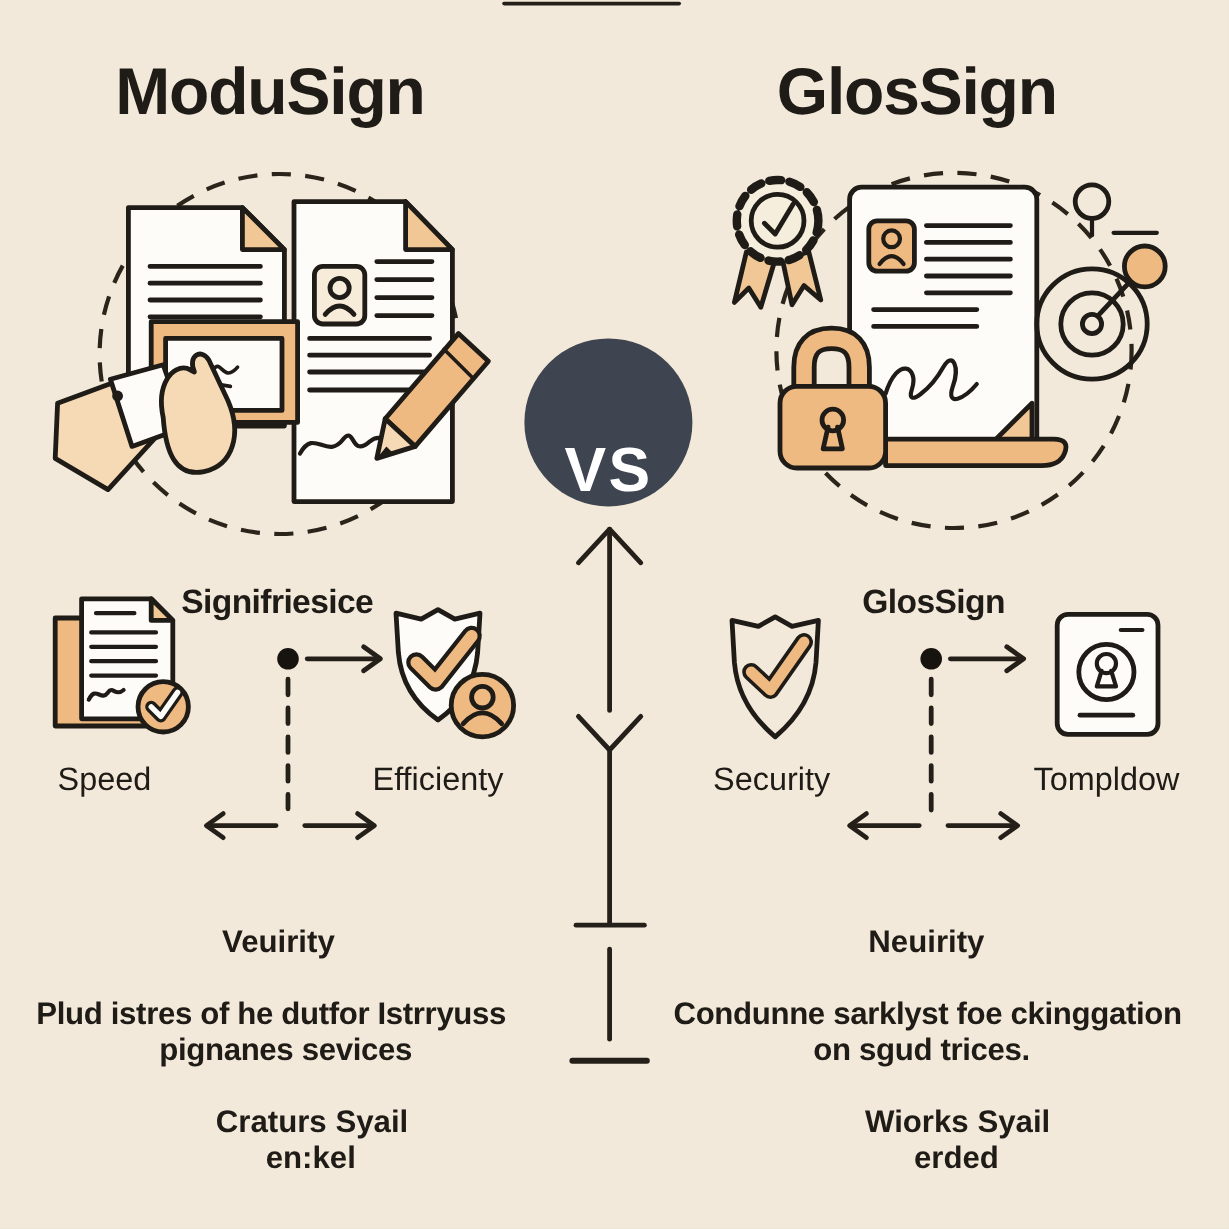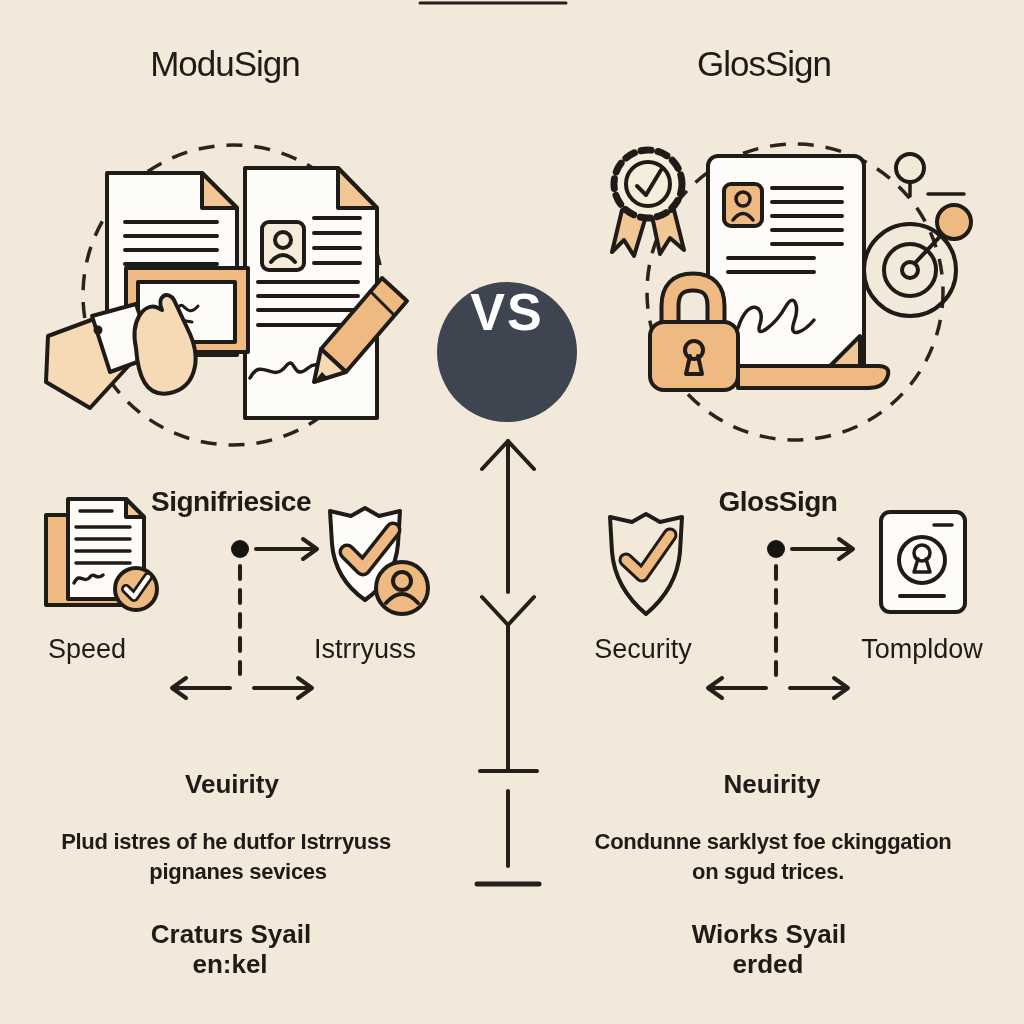--- a/index.html
+++ b/index.html
@@ -16,29 +16,29 @@
   .ln{stroke:var(--ink);stroke-width:4;fill:none;stroke-linecap:round;stroke-linejoin:round;}
   .thin{stroke:#241f18;stroke-width:4;fill:none;stroke-linecap:round;stroke-linejoin:round;}
   .dashv{stroke:#241f18;stroke-width:4;fill:none;stroke-linecap:round;stroke-dasharray:13 11;}
   .fw{fill:var(--paper);stroke:var(--ink);stroke-width:4;stroke-linejoin:round;}
   .fb{fill:var(--bg);stroke:var(--ink);stroke-width:4;stroke-linejoin:round;}
   .fo{fill:var(--accent);stroke:var(--ink);stroke-width:4;stroke-linejoin:round;}
   .ff{fill:var(--fold);stroke:var(--ink);stroke-width:4;stroke-linejoin:round;}
   .fs{fill:var(--skin);stroke:var(--ink);stroke-width:4;stroke-linejoin:round;}
   .dash{stroke:#2a241b;stroke-width:3.5;fill:none;stroke-dasharray:16 12;}
   .txt{position:absolute;transform:translateX(-50%);white-space:nowrap;color:var(--ink);}
-  .title{font-size:35px;font-weight:400;letter-spacing:-1px;}
+  .title{font-size:55px;font-weight:700;letter-spacing:-1px;}
   .h2{font-size:28px;font-weight:700;letter-spacing:-0.5px;}
   .label{font-size:27px;font-weight:400;}
   .sub{font-size:26px;font-weight:700;}
-  .body-t{font-size:22px;font-weight:700;letter-spacing:-0.3px;}
-  .foot{font-size:26px;font-weight:700;}
+  .body-t{font-size:26px;font-weight:700;letter-spacing:-0.3px;}
+  .foot{font-size:26px;font-weight:700;margin-left:29px;}
   .vs-circle{
     position:absolute;left:437px;top:282px;width:140px;height:140px;border-radius:50%;
-    background:var(--vs);display:flex;align-items:flex-start;justify-content:center;
+    background:var(--vs);display:flex;align-items:flex-end;justify-content:center;
   }
   .vs-circle span{color:#fff;font-size:52px;font-weight:700;letter-spacing:2px;}
 </style>
 </head>
 <body>
 
 <div class="canvas">
 
   <div class="txt title" style="left:225px;top:44px">ModuSign</div>
   <div class="txt title" style="left:764px;top:44px">GlosSign</div>
@@ -188,21 +188,21 @@
     <rect x="3" y="4" width="84" height="100" rx="9" class="fw"></rect>
     <path d="M56,17 H74" class="ln" style="stroke-width:3.5"></path>
     <circle cx="44" cy="52" r="23" class="ln"></circle>
     <circle cx="44" cy="45" r="8" class="ln" style="stroke-width:3.5"></circle>
     <path d="M40,51 L36,64 H52 L48,51" class="ln" style="stroke-width:3.5"></path>
     <path d="M22,88 H66" class="ln"></path>
   </svg>
 
   <div class="txt h2" style="left:231px;top:486px">Signifriesice</div>
   <div class="txt label" style="left:87px;top:634px">Speed</div>
-  <div class="txt label" style="left:365px;top:634px">Istrryuss</div>
+  <div class="txt label" style="left:365px;top:634px">Efficienty</div>
   <div class="txt sub" style="left:232px;top:769px">Veuirity</div>
   <div class="txt body-t" style="left:226px;top:829px">Plud istres of he dutfor Istrryuss</div>
   <div class="txt body-t" style="left:238px;top:859px">pignanes sevices</div>
   <div class="txt foot" style="left:231px;top:919px">Craturs Syail</div>
   <div class="txt foot" style="left:230px;top:949px">en:kel</div>
 
   <div class="txt h2" style="left:778px;top:486px">GlosSign</div>
   <div class="txt label" style="left:643px;top:634px">Security</div>
   <div class="txt label" style="left:922px;top:634px">Tompldow</div>
   <div class="txt sub" style="left:772px;top:769px">Neuirity</div>

